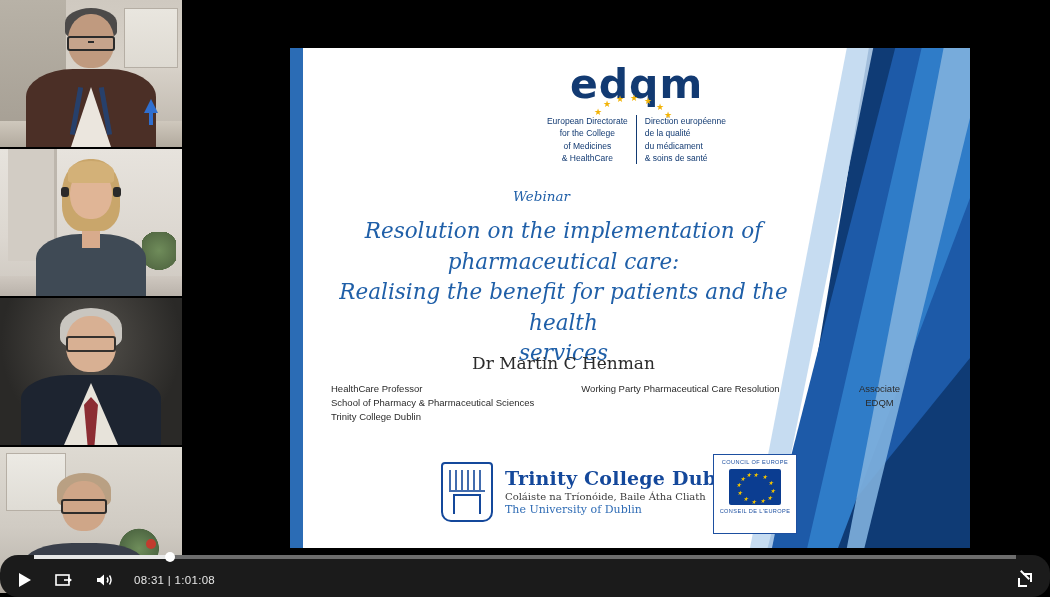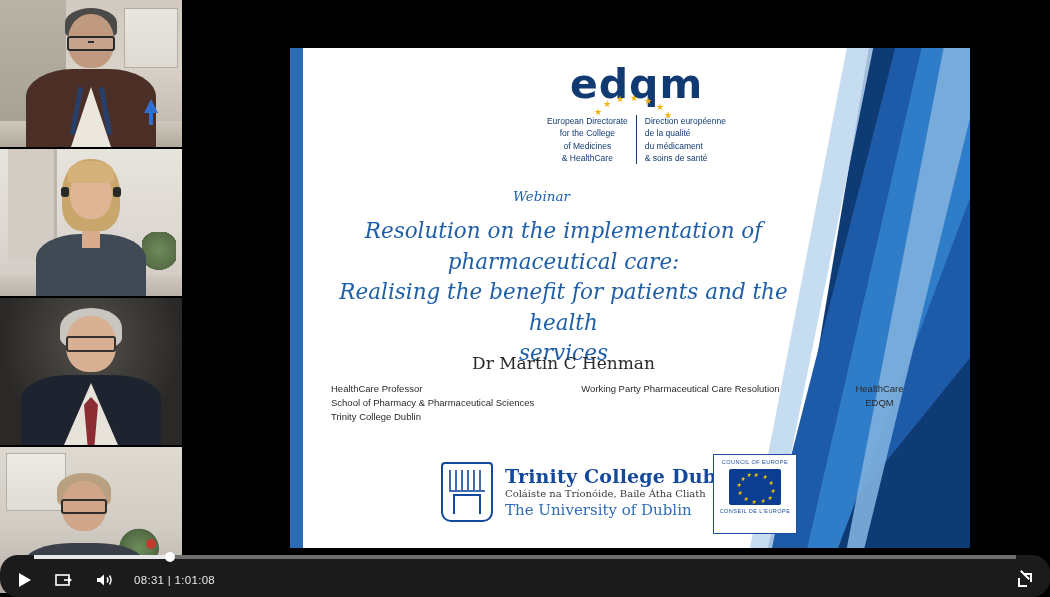--- a/index.html
+++ b/index.html
@@ -375,21 +375,21 @@
     position: absolute; left: 10px; bottom: 6px; right: 10px; height: 18px;
     border: 2px solid #14489b;
     border-bottom: none;
   }
   .tcd-text { line-height: 1.25; }
   .tcd-name {
     font-family: "DejaVu Serif", serif;
     font-size: 19px; color: #14489b; font-weight: bold; letter-spacing: .2px;
   }
   .tcd-irish { font-size: 10px; color: #3a3a3a; font-family: "DejaVu Serif", serif; }
-  .tcd-sub { font-size: 15px; color: #2f6cb5; font-family: "DejaVu Serif", serif; }
+  .tcd-sub { font-size: 11px; color: #2f6cb5; font-family: "DejaVu Serif", serif; }
 
   
   .coe {
     position: absolute; left: 410px; bottom: 14px;
     width: 84px; height: 80px;
     border: 1px solid #1d4fa0;
     background: #fff;
     text-align: center;
     font-size: 5.6px;
     color: #1d4fa0;
@@ -578,21 +578,21 @@
         <div class="affil">
           <div class="a1">
             <div>HealthCare Professor</div>
             <div>School of Pharmacy &amp; Pharmaceutical Sciences</div>
             <div>Trinity College Dublin</div>
           </div>
           <div class="a2">
             <div>Working Party Pharmaceutical Care Resolution</div>
           </div>
           <div class="a3">
-            <div>HealthCare</div>
+            <div>Associate</div>
             <div>EDQM</div>
           </div>
         </div>
 
         <div class="tcd">
           <div class="tcd-crest"></div>
           <div class="tcd-text">
             <div class="tcd-name">Trinity College Dublin</div>
             <div class="tcd-irish">Coláiste na Tríonóide, Baile Átha Cliath</div>
             <div class="tcd-sub">The University of Dublin</div>

